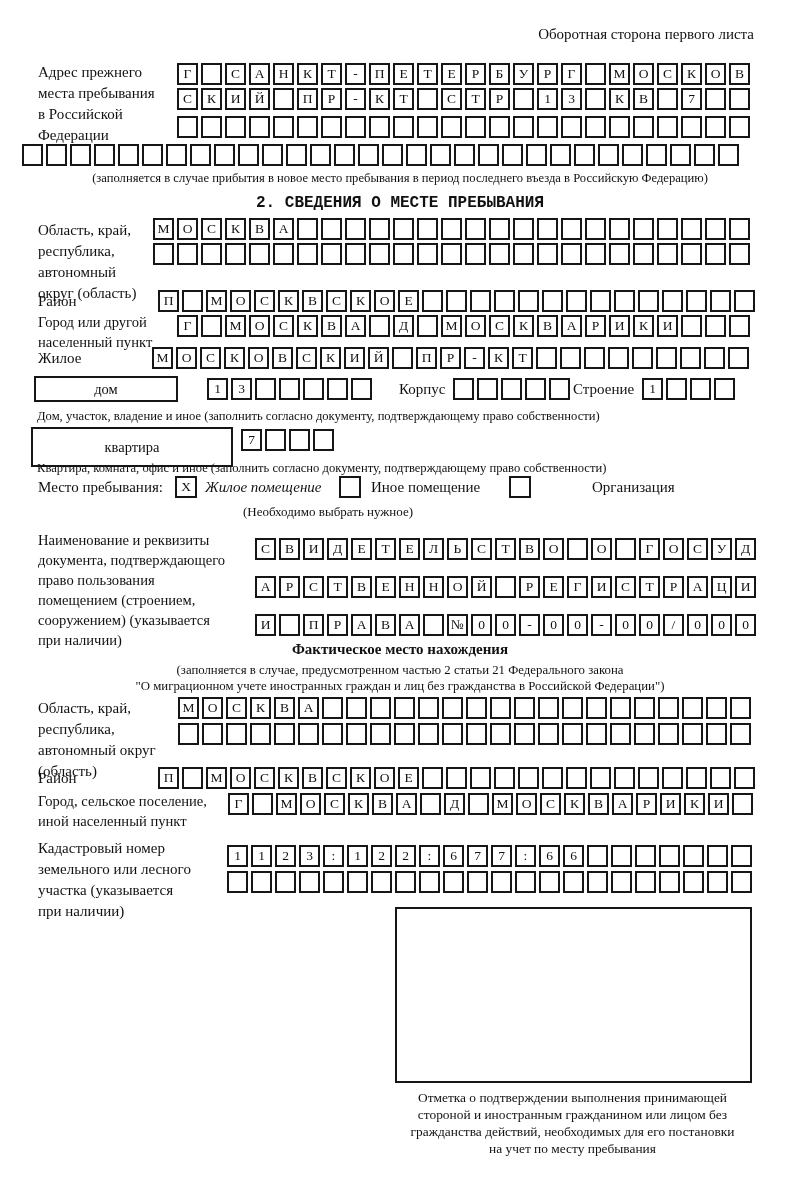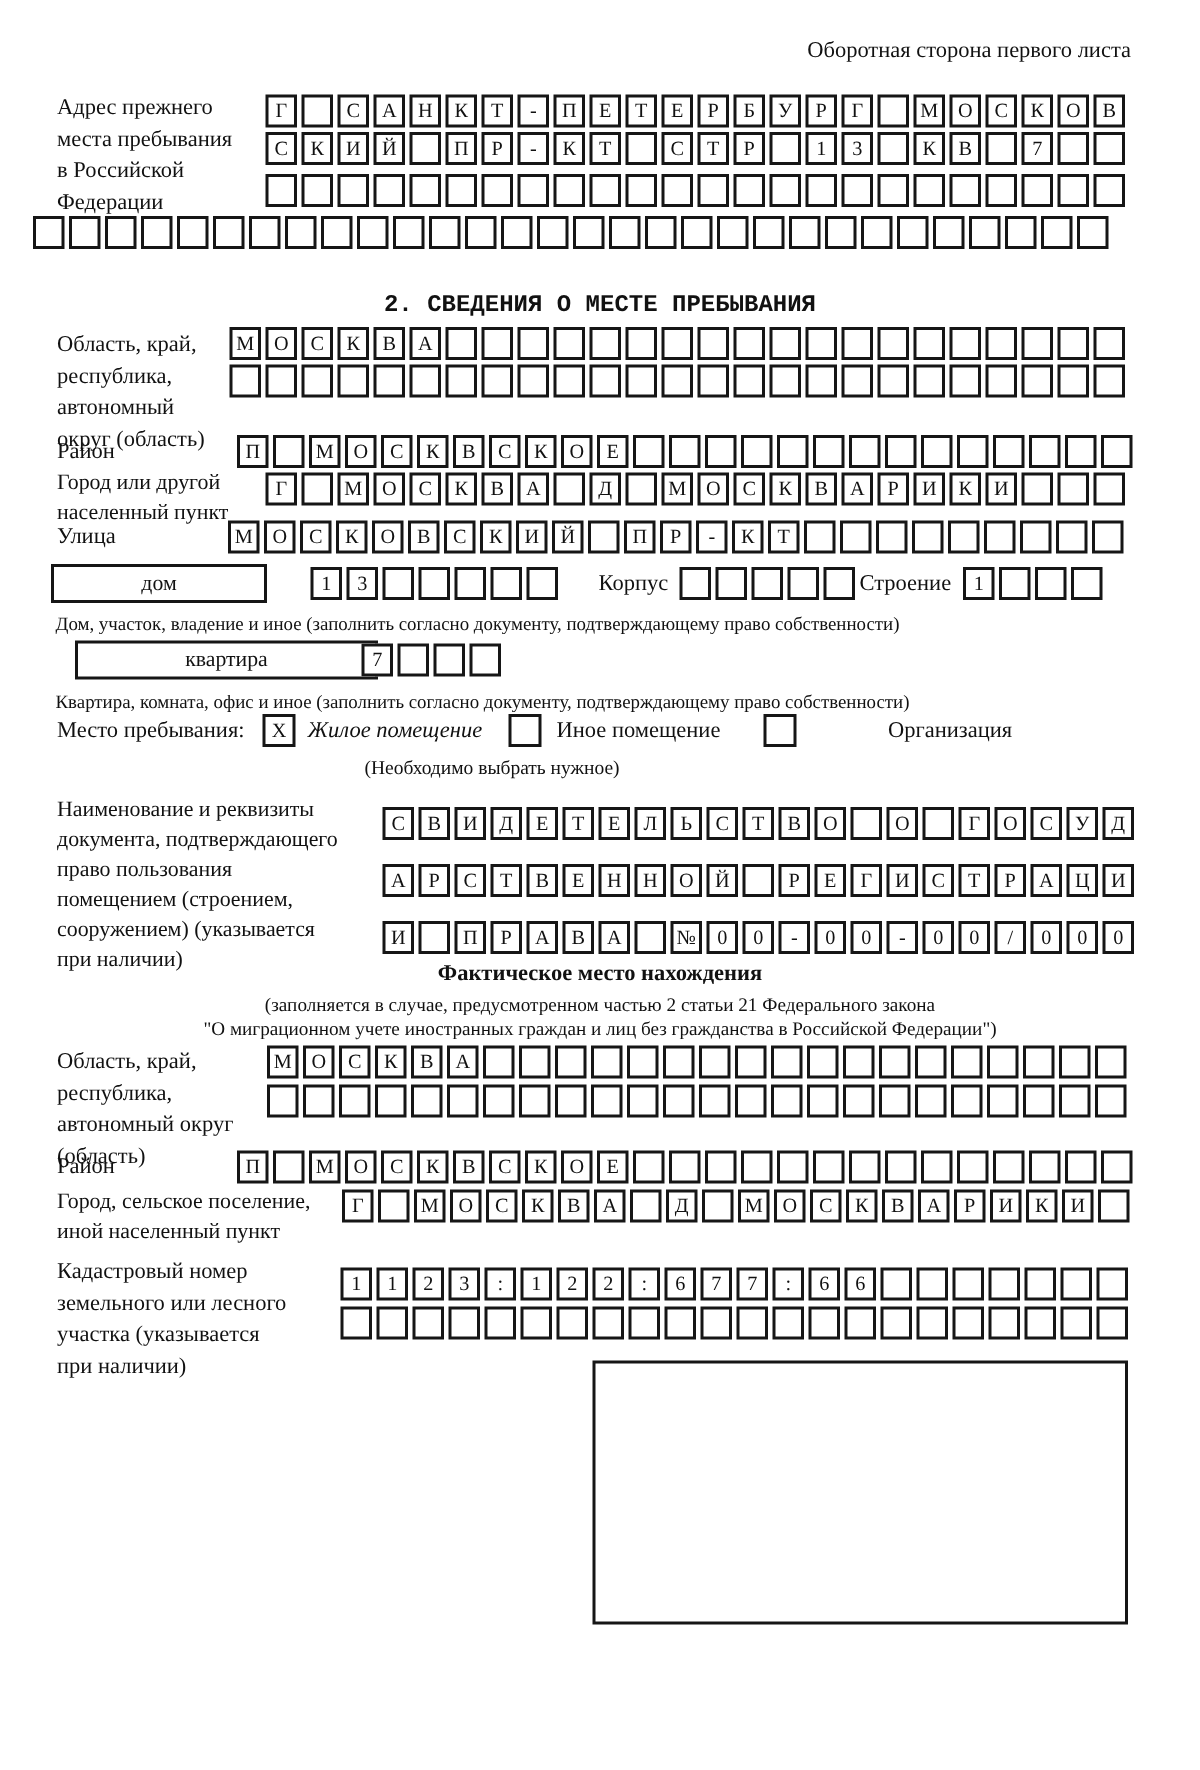--- a/index.html
+++ b/index.html
@@ -136,20 +136,21 @@
       <div class="cell"></div>
       <div class="cell"></div>
       <div class="cell"></div>
       <div class="cell"></div>
       <div class="cell"></div>
       <div class="cell"></div>
       <div class="cell"></div>
       <div class="cell"></div>
       <div class="cell"></div>
     </div>
+  <div class="abs note center" style="top:171px;">(заполняется в случае прибытия в новое место пребывания в период последнего въезда в Российскую Федерацию)</div>
 
   <div class="abs h2 center" style="top:194px;">2. СВЕДЕНИЯ О МЕСТЕ ПРЕБЫВАНИЯ</div>
 
   <div class="abs lbl" style="left:38px;top:220px;">Область, край,
 республика,
 автономный
 округ (область)</div>
   <div class="cells" style="left:153px;top:218px;">
       <div class="cell">М</div>
       <div class="cell">О</div>
@@ -256,21 +257,21 @@
       <div class="cell">А</div>
       <div class="cell">Р</div>
       <div class="cell">И</div>
       <div class="cell">К</div>
       <div class="cell">И</div>
       <div class="cell"></div>
       <div class="cell"></div>
       <div class="cell"></div>
     </div>
 
-  <div class="abs lbl" style="left:38px;top:348px;">Улица</div>
+  <div class="abs lbl" style="left:38px;top:348px;">Жилое</div>
   <div class="cells" style="left:152px;top:347px;">
       <div class="cell">М</div>
       <div class="cell">О</div>
       <div class="cell">С</div>
       <div class="cell">К</div>
       <div class="cell">О</div>
       <div class="cell">В</div>
       <div class="cell">С</div>
       <div class="cell">К</div>
       <div class="cell">И</div>
@@ -312,21 +313,21 @@
     </div>
   <div class="abs lbl" style="left:573px;top:379px;">Строение</div>
   <div class="cells" style="left:642px;top:378px;">
       <div class="cell">1</div>
       <div class="cell"></div>
       <div class="cell"></div>
       <div class="cell"></div>
     </div>
   <div class="abs note" style="left:37px;top:409px;">Дом, участок, владение и иное (заполнить согласно документу, подтверждающему право собственности)</div>
 
-  <div class="abs wbox" style="left:50px;top:427px;width:202px;height:26px;">квартира</div>
+  <div class="abs wbox" style="left:31px;top:427px;width:202px;height:40px;">квартира</div>
   <div class="cells" style="left:241px;top:429px;">
       <div class="cell">7</div>
       <div class="cell"></div>
       <div class="cell"></div>
       <div class="cell"></div>
     </div>
   <div class="abs note" style="left:37px;top:461px;">Квартира, комната, офис и иное (заполнить согласно документу, подтверждающему право собственности)</div>
 
   <div class="abs lbl" style="left:38px;top:477px;">Место пребывания:</div>
   <div class="abs cb" style="left:175px;top:476px;">Х</div>
@@ -577,14 +578,18 @@
       <div class="cell"></div>
       <div class="cell"></div>
       <div class="cell"></div>
       <div class="cell"></div>
       <div class="cell"></div>
       <div class="cell"></div>
       <div class="cell"></div>
     </div>
 
   <div class="abs stampbox" style="left:395px;top:907px;width:353px;height:172px;"></div>
+  <div class="abs cap" style="left:375px;top:1089px;width:395px;">Отметка о подтверждении выполнения принимающей
+стороной и иностранным гражданином или лицом без
+гражданства действий, необходимых для его постановки
+на учет по месту пребывания</div>
 
 </div>
 
 </body></html>

